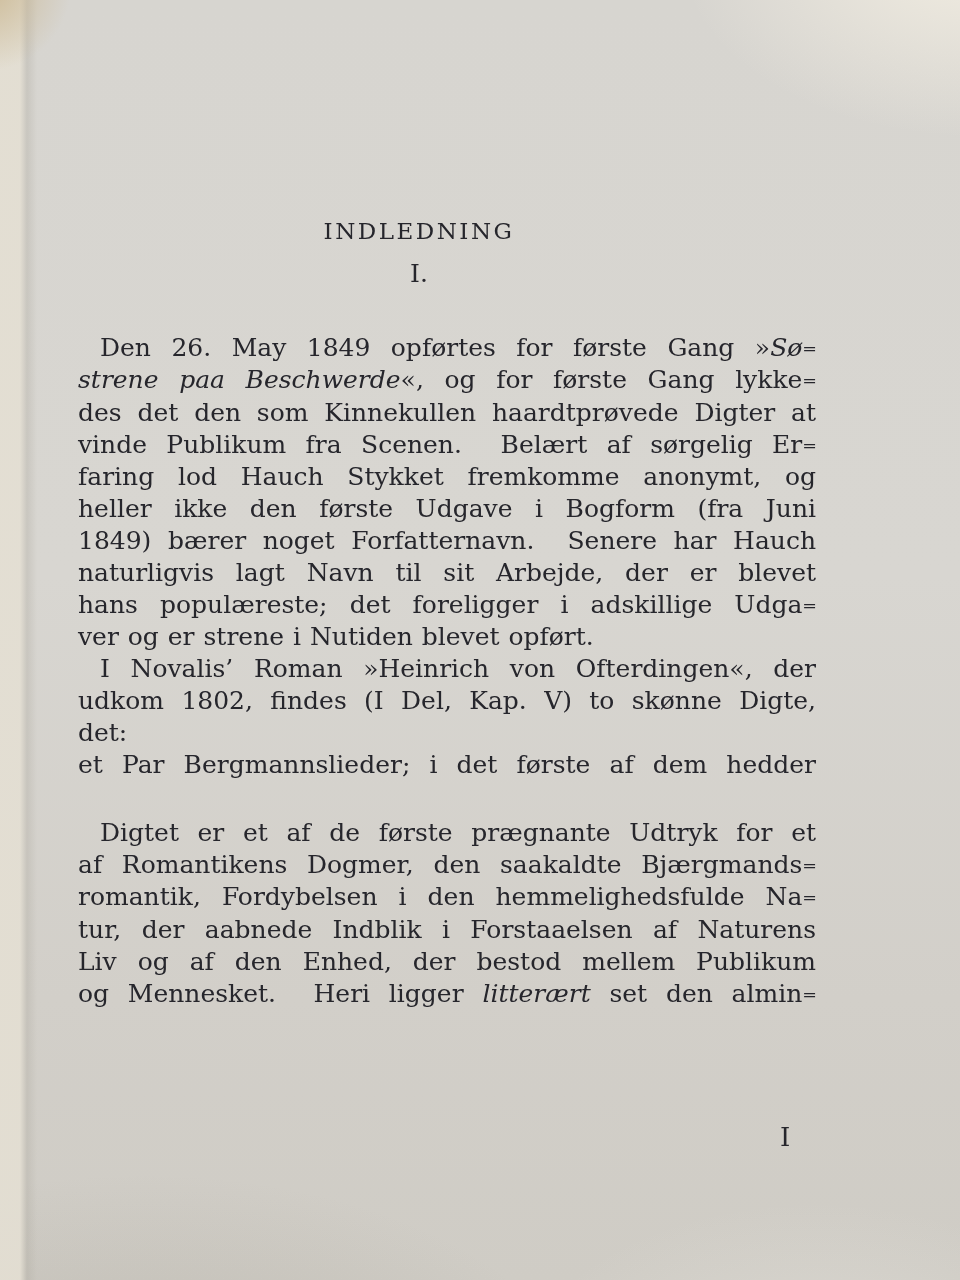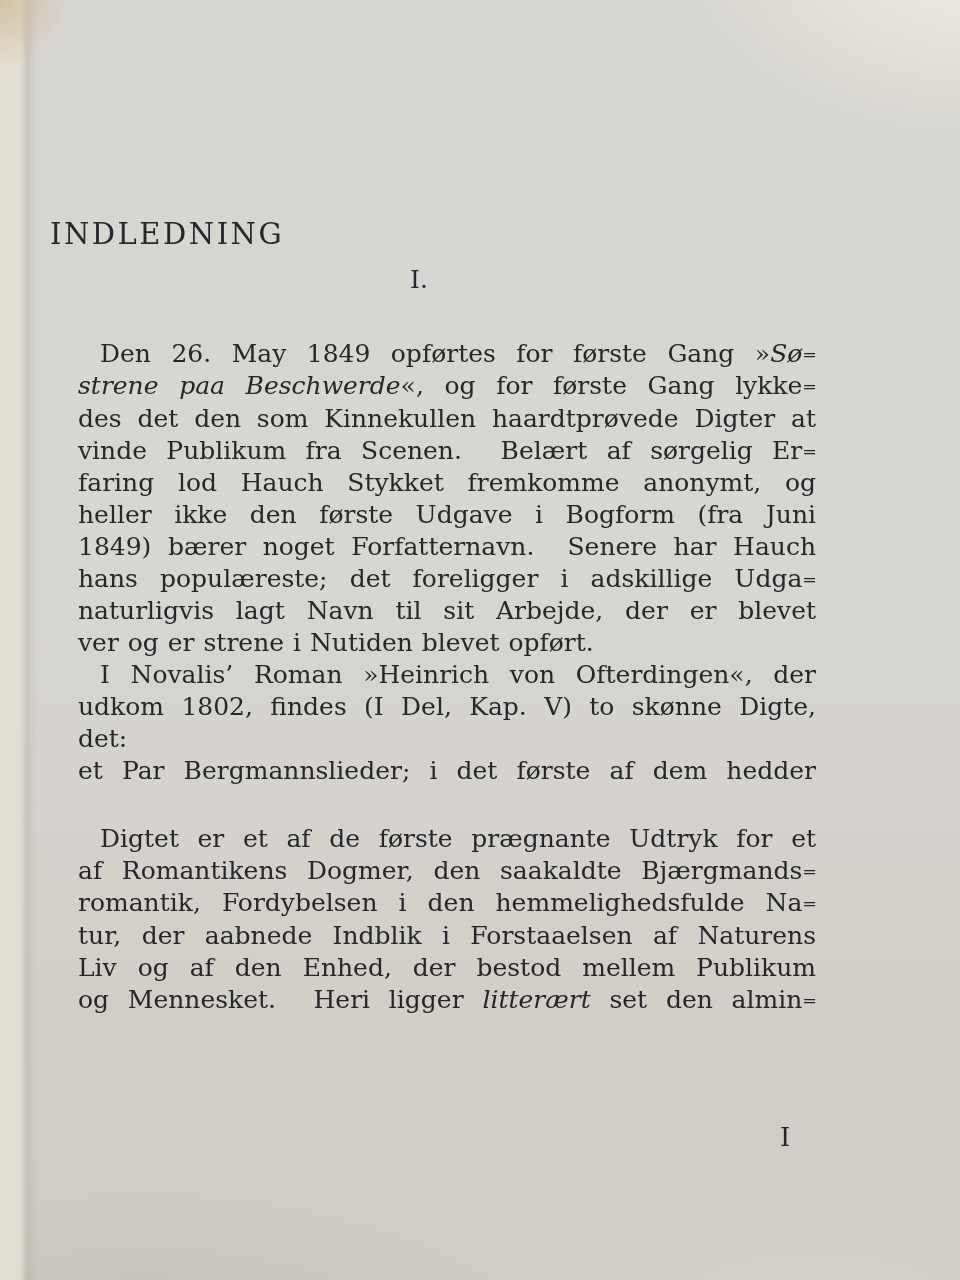--- a/index.html
+++ b/index.html
@@ -9,21 +9,21 @@
     color:#26262c;
     background:
       radial-gradient(circle at -14px -14px, rgba(203,184,146,0.95) 0px, rgba(203,184,146,0) 85px),
       radial-gradient(ellipse 430px 270px at 102% -4%, rgba(244,239,227,0.95) 0%, rgba(244,239,227,0) 70%),
       linear-gradient(90deg, rgba(228,223,211,0.9) 0px, rgba(228,223,211,0.9) 20px, rgba(178,174,164,0.38) 27px, rgba(228,223,211,0) 37px),
       radial-gradient(ellipse 720px 420px at 15% 113%, rgba(125,118,104,0.22) 0%, rgba(125,118,104,0) 65%),
       radial-gradient(ellipse 500px 300px at 85% 108%, rgba(230,228,222,0.5) 0%, rgba(230,228,222,0) 60%),
       linear-gradient(180deg,#d7d5d0 0%, #d8d6d1 45%, #d2cfc9 78%, #cfccc5 100%);
   }
   .text-col{position:absolute;left:78px;top:0;width:738px;}
-  .heading{margin-top:220px;font-size:29px;line-height:1;
+  .heading{margin-top:220px;font-size:23px;line-height:1;text-align:center;
            letter-spacing:2.5px;transform:translateX(-28px);}
   .numeral{margin-top:18px;font-size:25px;line-height:1;text-align:center;transform:translateX(-28px);}
   .para{font-size:25px;line-height:32px;}
   .p1{margin-top:46px;}
   .p3{margin-top:36px;}
   .line{text-align:justify;text-align-last:justify;word-spacing:1px;}
   .line.end{text-align-last:left;}
   .line.indent{text-indent:22px;}
   .poem{font-size:25px;line-height:32px;padding-left:108px;}
   .poem-line{white-space:pre;}
@@ -39,22 +39,22 @@
     <div class="heading">INDLEDNING</div>
     <div class="numeral">I.</div>
     <div class="para p1">
         <div class="line indent"><span>Den 26. May 1849 opførtes for første Gang »</span><em>Sø<span class="dh">=</span></em></div>
         <div class="line"><em>strene paa Beschwerde</em><span>«, og for første Gang lykke<span class="dh">=</span></span></div>
         <div class="line"><span>des det den som Kinnekullen haardtprøvede Digter at</span></div>
         <div class="line"><span>vinde Publikum fra Scenen.&nbsp; Belært af sørgelig Er<span class="dh">=</span></span></div>
         <div class="line"><span>faring lod Hauch Stykket fremkomme anonymt, og</span></div>
         <div class="line"><span>heller ikke den første Udgave i Bogform (fra Juni</span></div>
         <div class="line"><span>1849) bærer noget Forfatternavn.&nbsp; Senere har Hauch</span></div>
+        <div class="line"><span>naturligvis lagt Navn til sit Arbejde, der er blevet</span></div>
         <div class="line"><span>hans populæreste; det foreligger i adskillige Udga<span class="dh">=</span></span></div>
-        <div class="line"><span>naturligvis lagt Navn til sit Arbejde, der er blevet</span></div>
         <div class="line end"><span>ver og er strene i Nutiden blevet opført.</span></div>
       </div>
     <div class="para">
         <div class="line indent"><span>I Novalis’ Roman »Heinrich von Ofterdingen«, der</span></div>
         <div class="line"><span>udkom 1802, findes (I Del, Kap. V) to skønne Digte,</span></div>
         <div class="line end"><span>det:</span></div>
         <div class="line"><span>et Par Bergmannslieder; i det første af dem hedder</span></div>
       </div>
     <div class="para p3">
         <div class="line indent"><span>Digtet er et af de første prægnante Udtryk for et</span></div>

